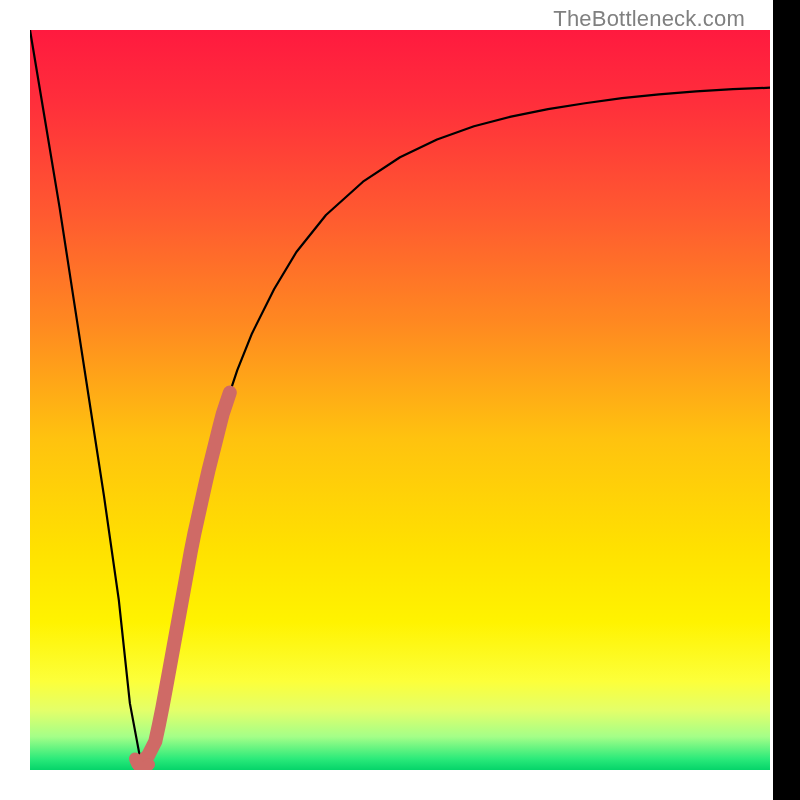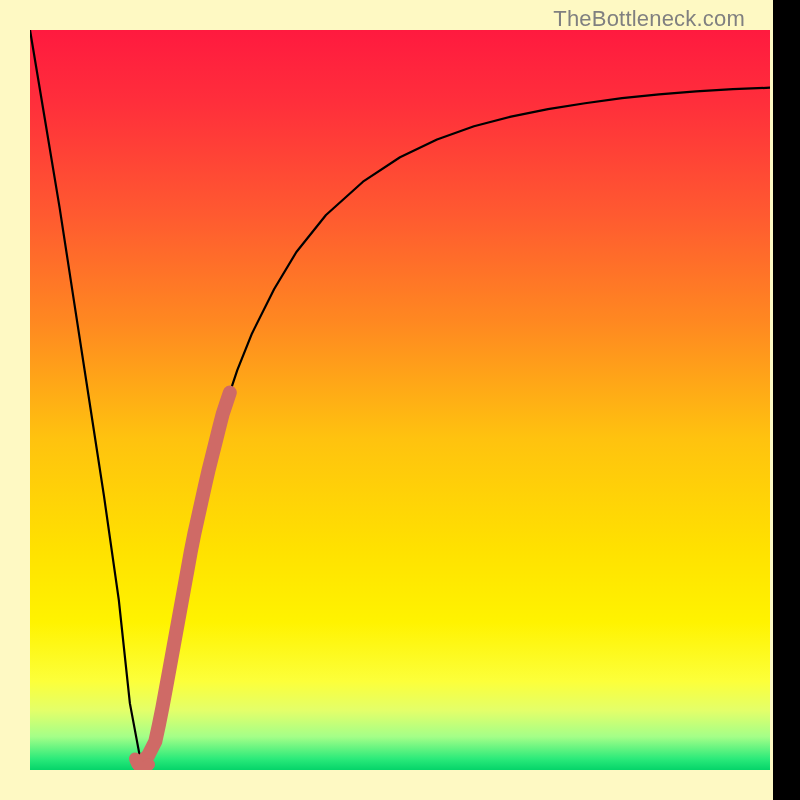--- a/index.html
+++ b/index.html
@@ -8,21 +8,21 @@
     width: 800px;
     height: 800px;
     overflow: hidden;
     background: #000;
     font-family: Arial, Helvetica, sans-serif;
   }
   .frame {
     position: relative;
     width: 773px;
     height: 800px;
-    background: #fef9c3;
+    background: #ffffff;
   }
   .plot {
     position: absolute;
     left: 30px;
     top: 30px;
     width: 740px;
     height: 740px;
     overflow: hidden;
   }
   .gradient {

